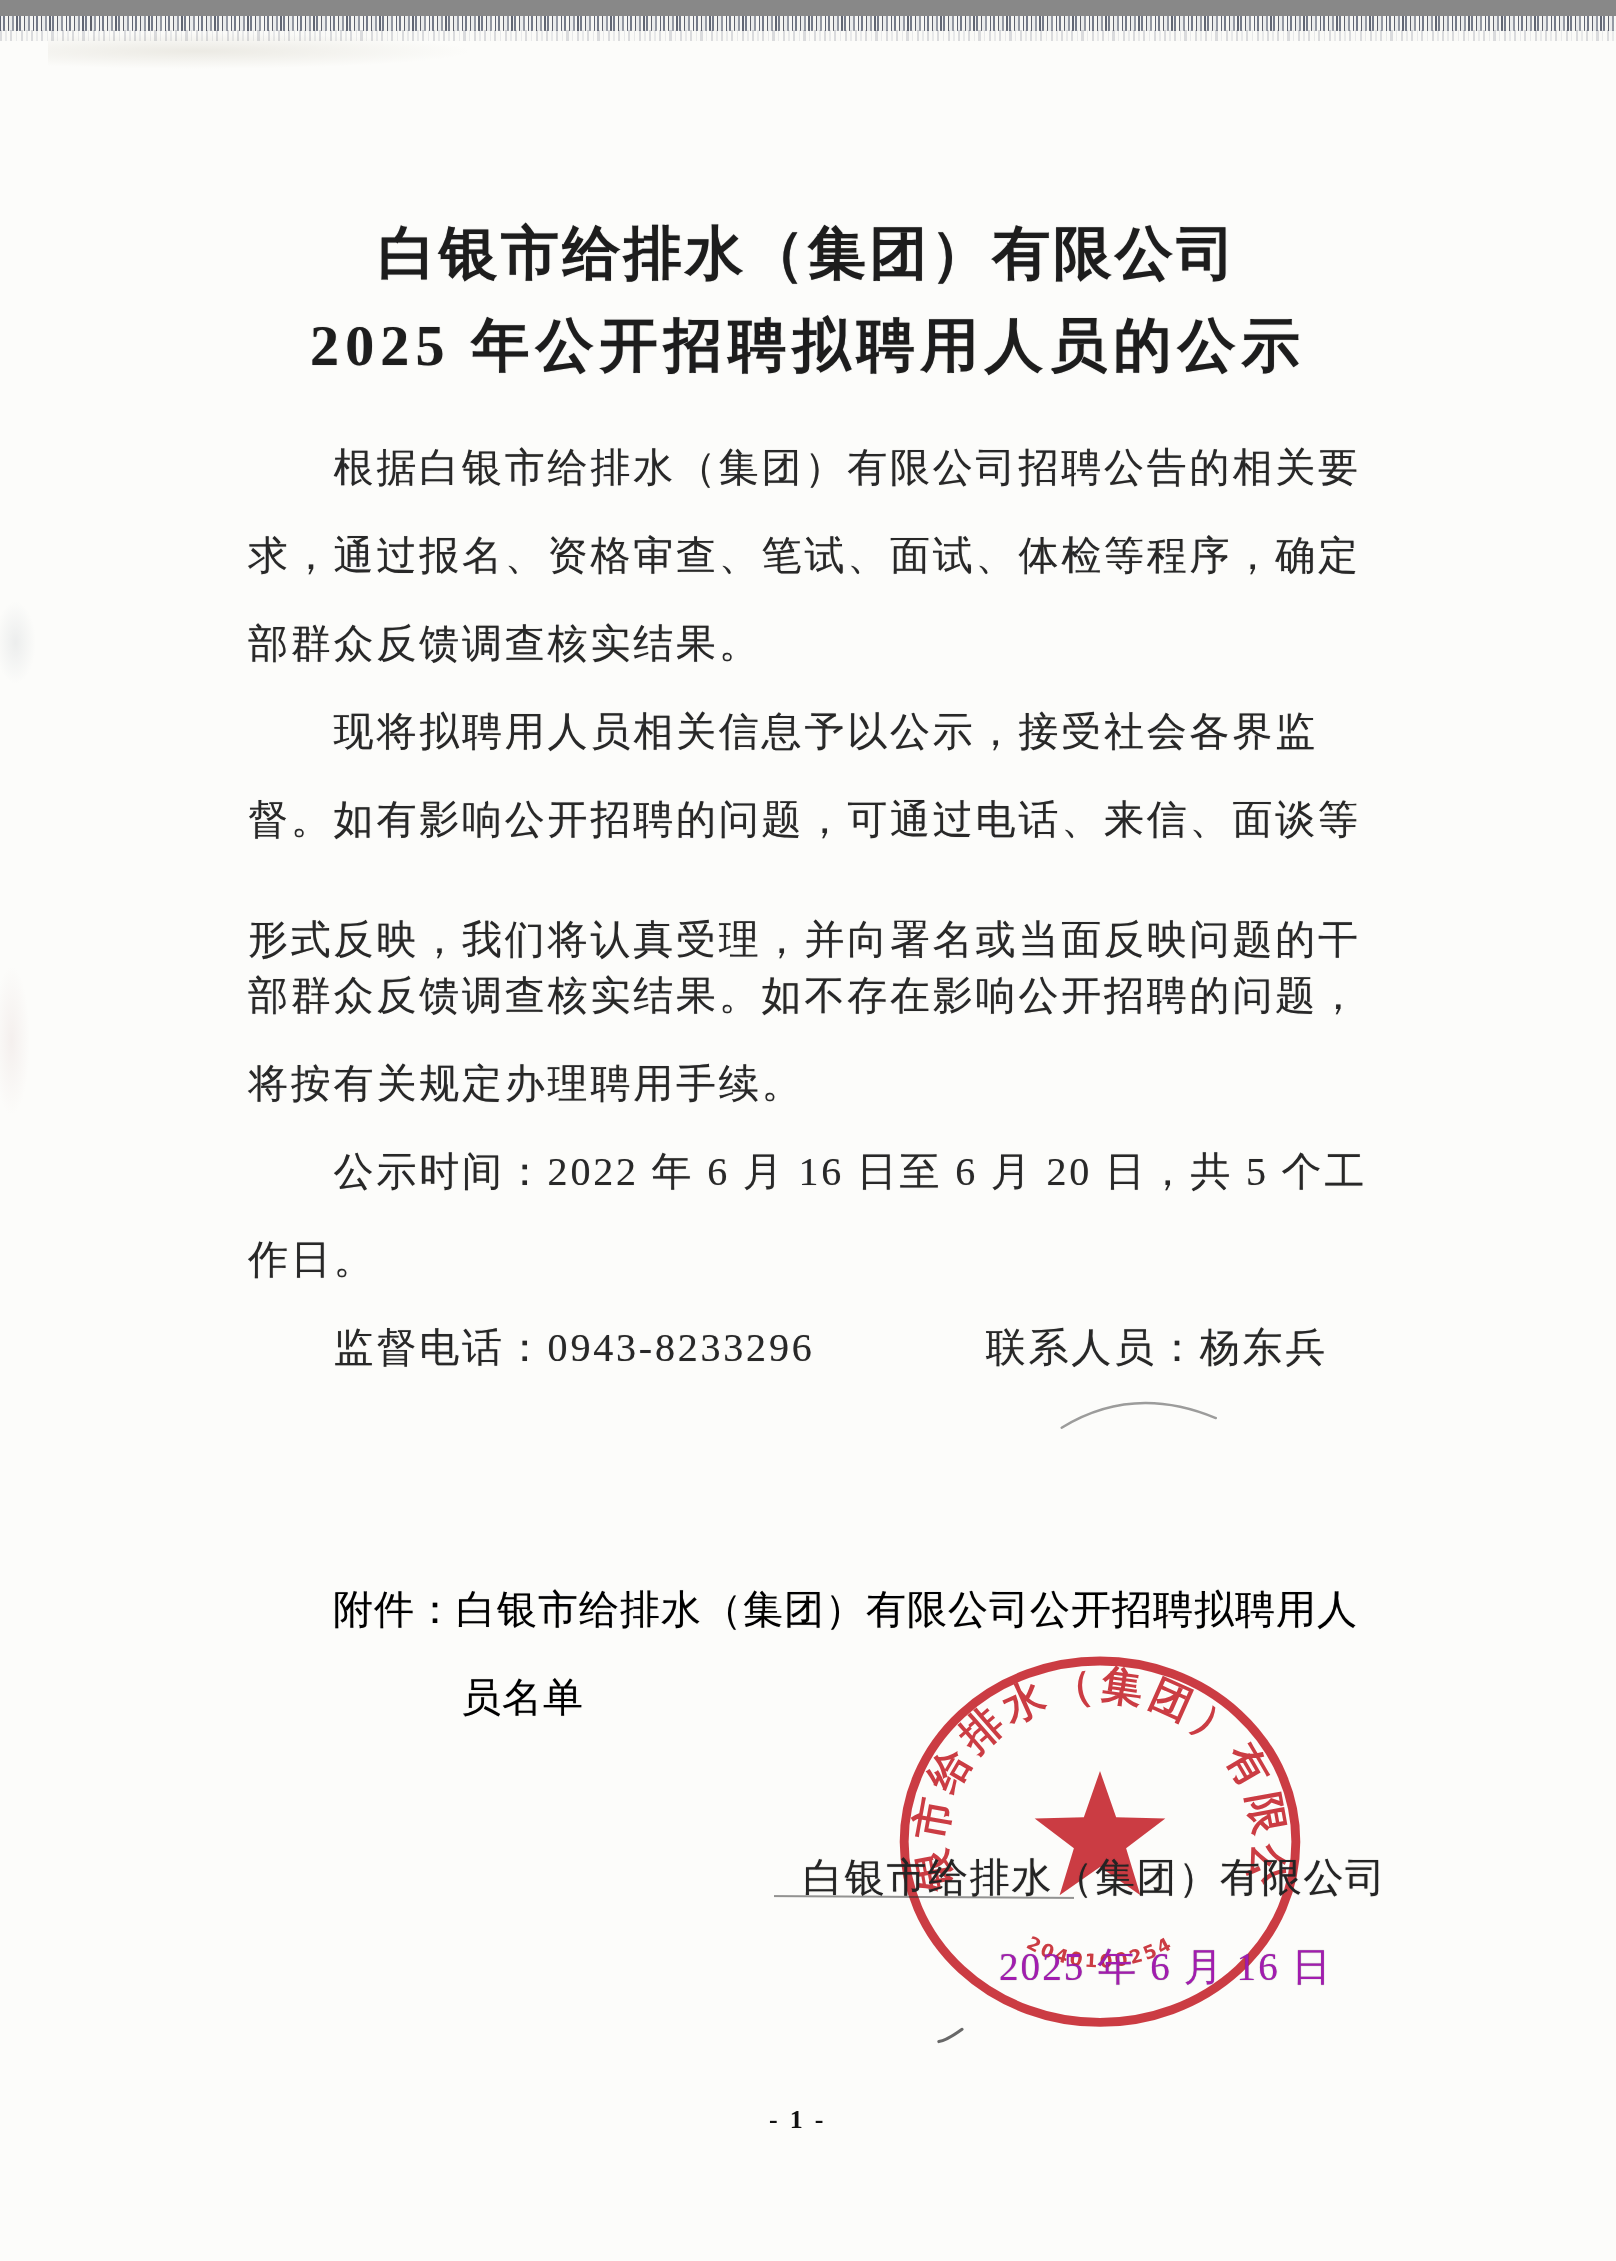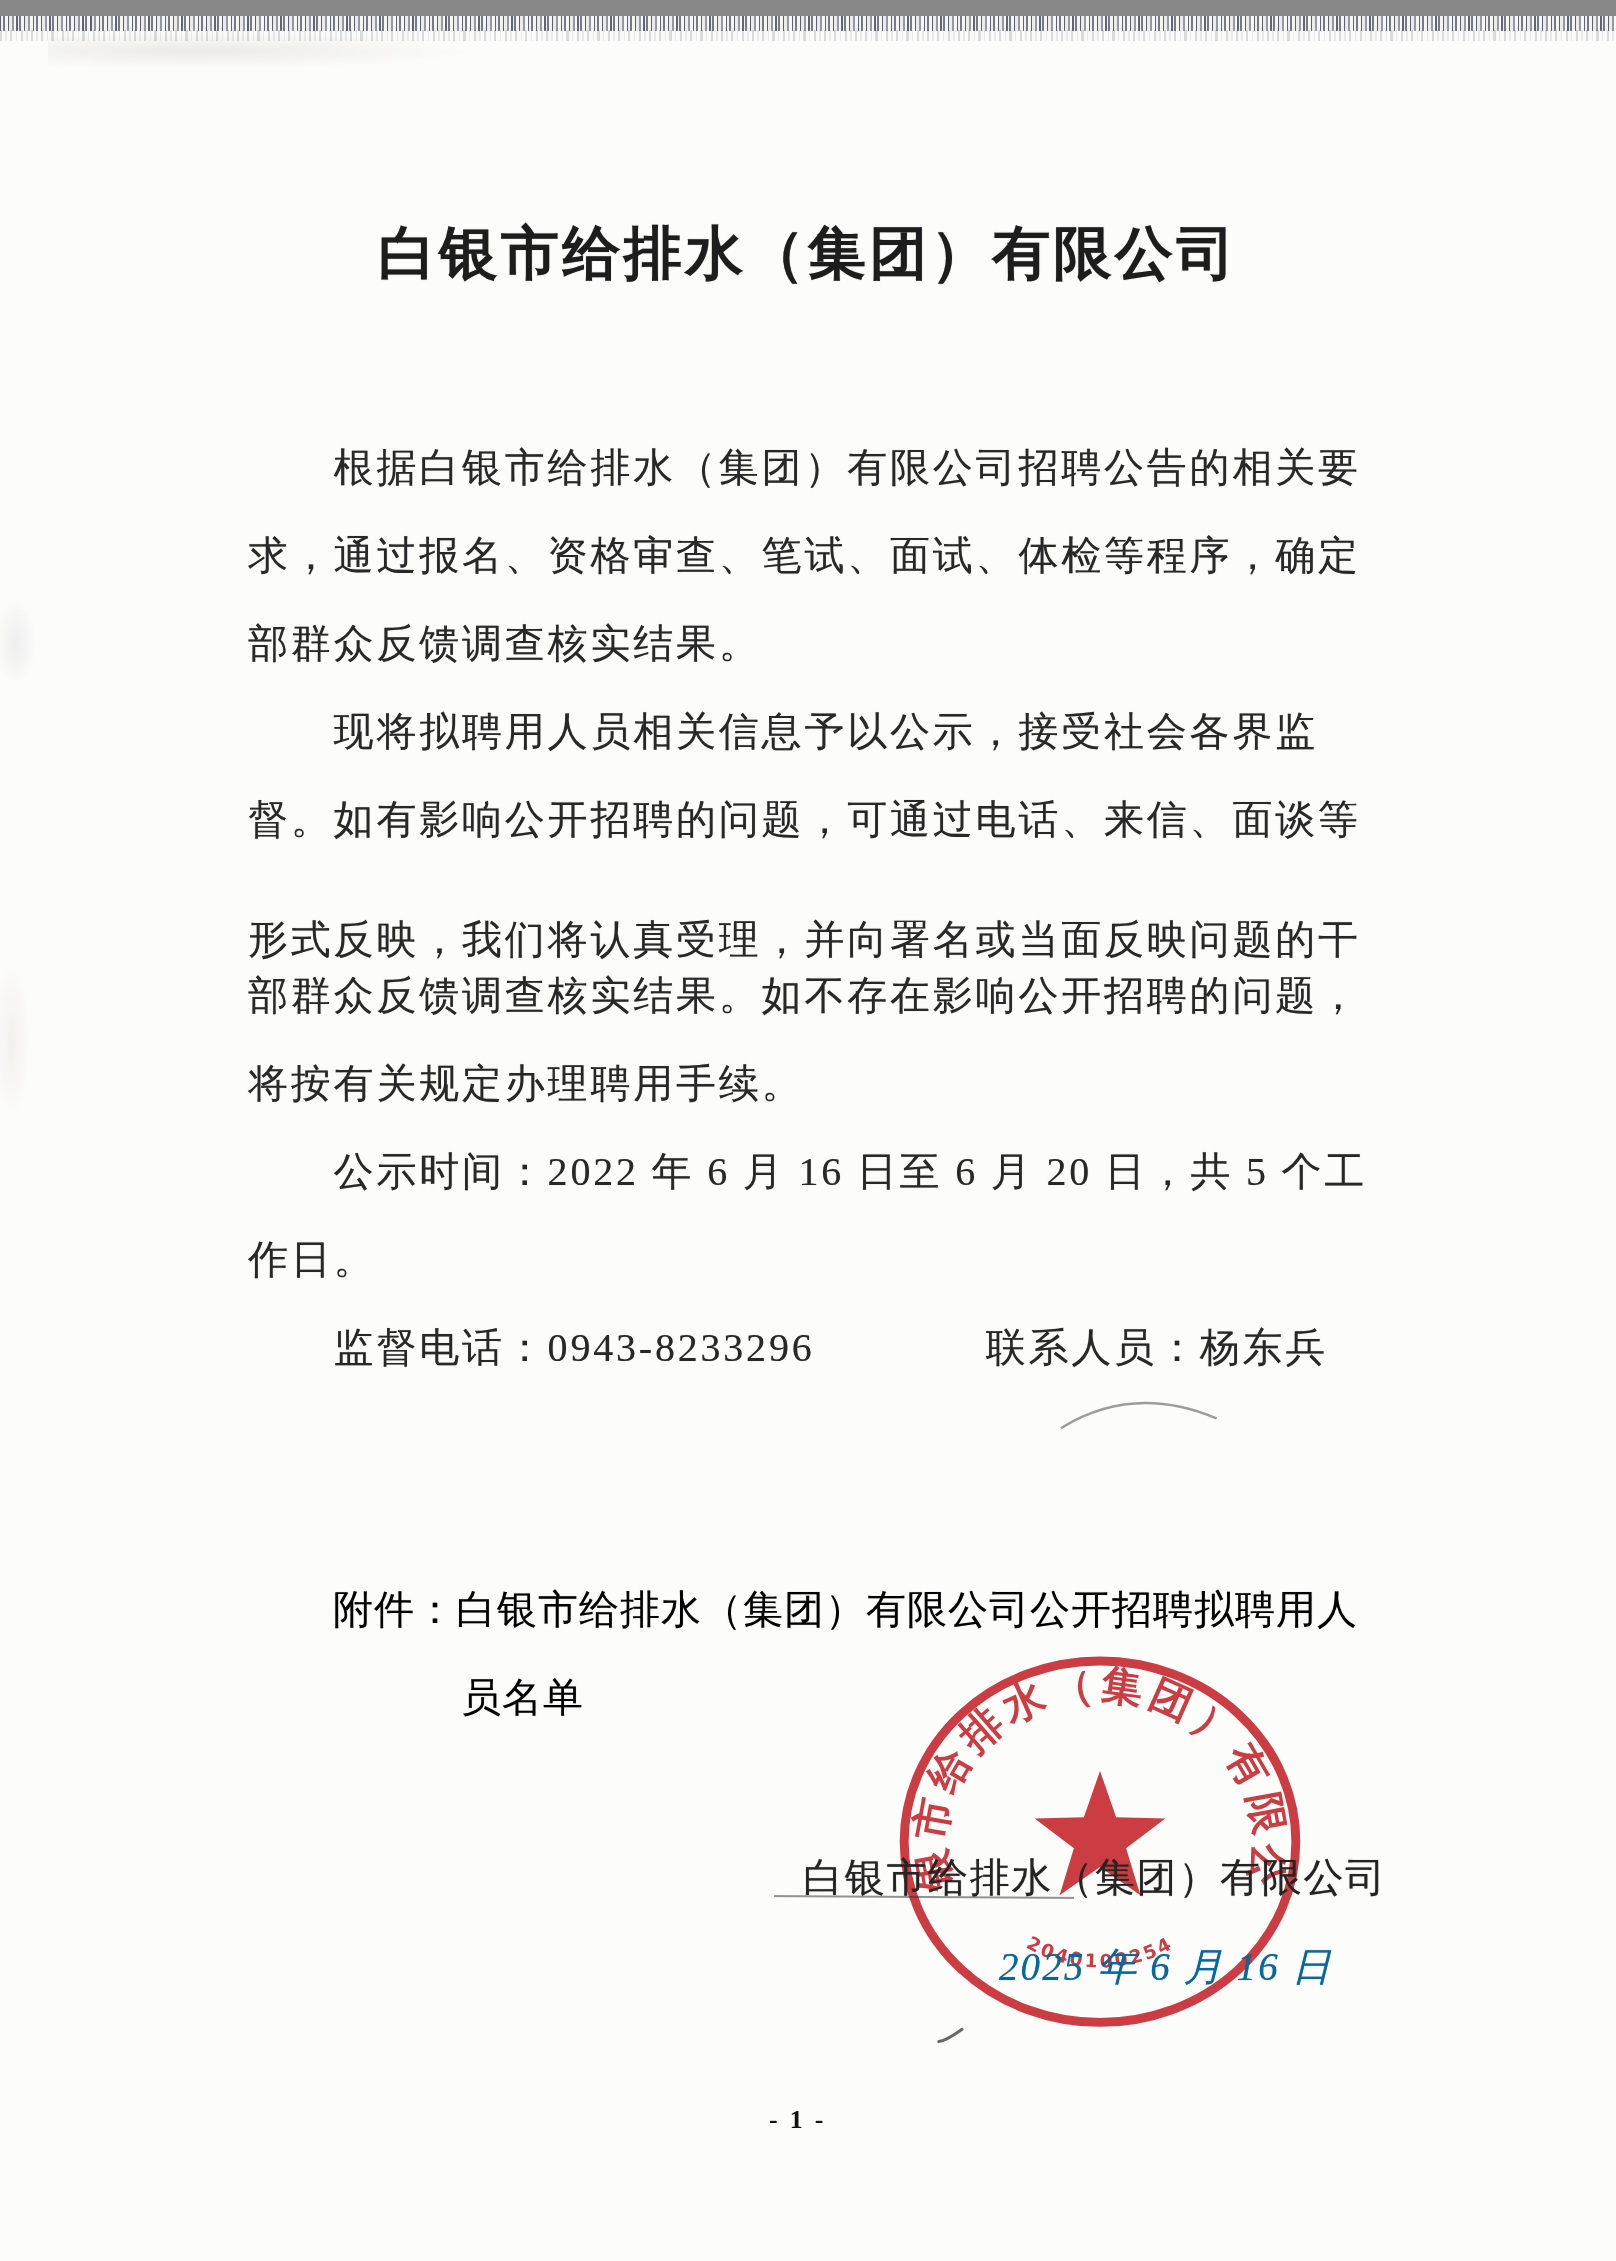--- a/index.html
+++ b/index.html
@@ -63,22 +63,22 @@
     font-size:40px;letter-spacing:1px;white-space:pre;
     color:#000000;text-shadow:0 0 0.8px rgba(20,20,20,.4);
   }
   .sig-company{
     position:absolute;left:803px;top:1840px;height:43px;line-height:43px;
     font-size:40px;letter-spacing:1.7px;white-space:pre;color:#242424;
     text-shadow:0 0 1px rgba(20,20,20,.5);z-index:5;
   }
   .sig-date{
     position:absolute;left:999px;top:1930px;height:41px;line-height:41px;
-    font-size:39px;letter-spacing:2.1px;white-space:pre;color:#0369a1;
-    text-shadow:0 0 1px rgba(20,20,20,.5);z-index:5;font-style:italic;
+    font-size:39px;letter-spacing:2.1px;white-space:pre;color:#a21caf;
+    text-shadow:0 0 1px rgba(20,20,20,.5);z-index:5;
   }
   .fold-line{
     position:absolute;left:774px;top:1880px;width:300px;height:2.1px;
     background:rgba(40,40,40,.5);transform:rotate(.35deg);z-index:6;filter:blur(0.3px);
   }
   .footer-page{
     position:absolute;left:769px;top:2089px;font-size:26px;letter-spacing:2.8px;
     color:#111;white-space:pre;font-weight:bold;
   }
   .seal-svg{position:absolute;left:887px;top:1631px;z-index:4;}
@@ -90,20 +90,21 @@
 
 <div class="page">
 
   <div class="top-band"></div>
   <div class="top-band2"></div>
   <div class="smudge smudge-top"></div>
   <div class="smudge smudge-left1"></div>
   <div class="smudge smudge-left2"></div>
 
   <div class="title-line t1">白银市给排水（集团）有限公司</div>
+  <div class="title-line t2">2025 年公开招聘拟聘用人员的公示</div>
 
   <div class="body-line" style="top:496px">求，通过报名、资格审查、笔试、面试、体检等程序，确定</div>
   <div class="body-line" style="top:408px">　　根据白银市给排水（集团）有限公司招聘公告的相关要</div>
   <div class="body-line" style="top:584px">部群众反馈调查核实结果。</div>
   <div class="body-line" style="top:672px">　　现将拟聘用人员相关信息予以公示，接受社会各界监</div>
   <div class="body-line" style="top:760px">督。如有影响公开招聘的问题，可通过电话、来信、面谈等</div>
   <div class="body-line" style="top:880px">形式反映，我们将认真受理，并向署名或当面反映问题的干</div>
   <div class="body-line" style="top:1024px">将按有关规定办理聘用手续。</div>
   <div class="body-line" style="top:936px">部群众反馈调查核实结果。如不存在影响公开招聘的问题，</div>
   <div class="body-line" style="top:1112px">　　公示时间：2022 年 6 月 16 日至 6 月 20 日，共 5 个工</div>

